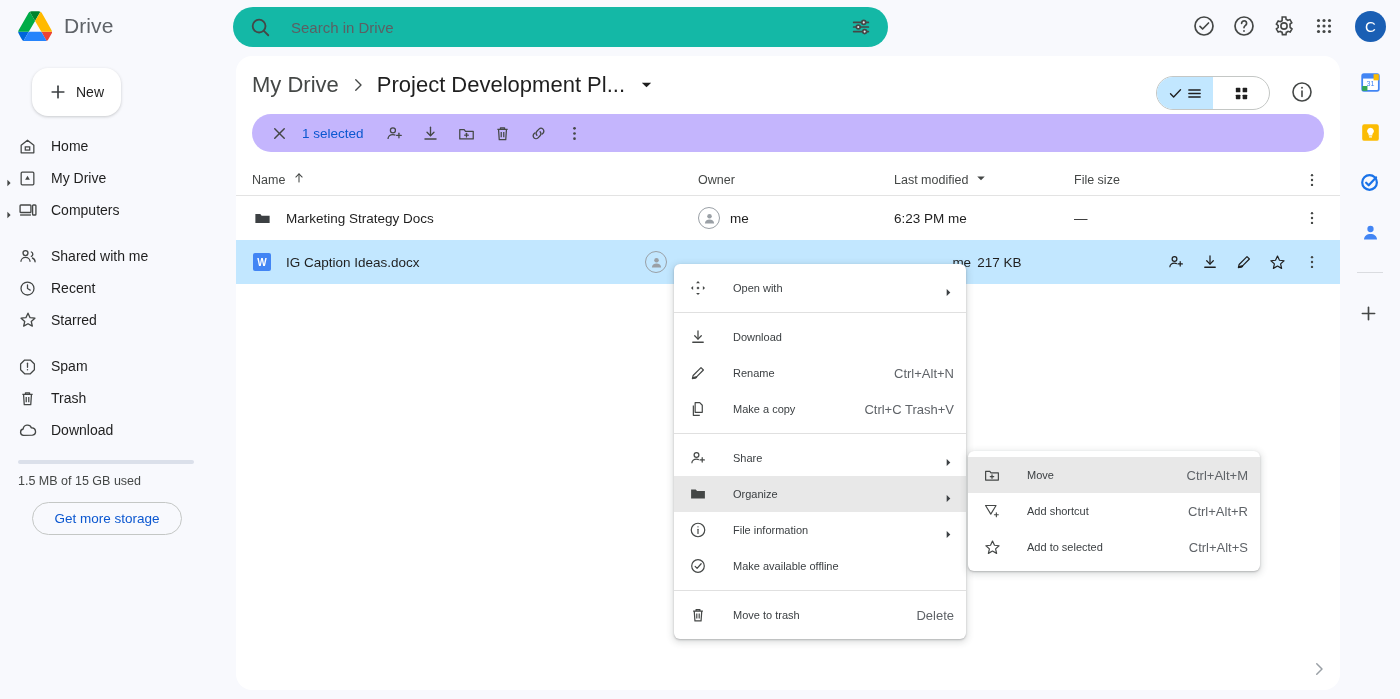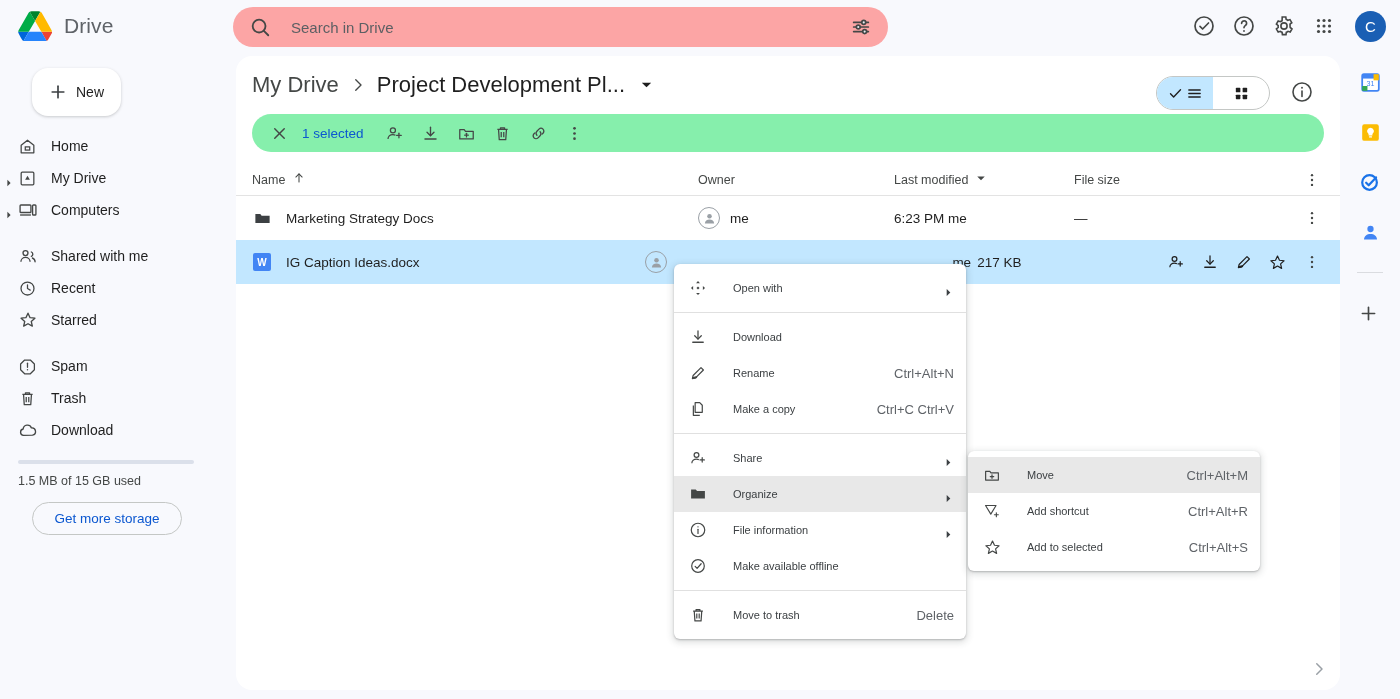--- a/index.html
+++ b/index.html
@@ -12,21 +12,21 @@
   }
   body { position: relative; }
 
   
   .topbar { position:absolute; top:0; left:0; width:1400px; height:52px; display:flex; align-items:center; }
   .brand { display:flex; align-items:center; gap:12px; padding-left:18px; width:212px; }
   .brand-logo { width:34px; height:30px; position:relative; }
   .brand-name { font-size:21px; color:#5f6368; letter-spacing:0.1px; }
 
   .searchwrap { position:absolute; left:233px; top:7px; width:655px; height:40px;
-    background:#fca5a5; border-radius:22px; display:flex; align-items:center; padding:0 16px; }
+    background:#14b8a6; border-radius:22px; display:flex; align-items:center; padding:0 16px; }
   .search-icon { width:22px; height:22px; flex:0 0 22px; color:#444746; }
   .search-input { flex:1; border:0; outline:0; background:transparent; font-size:15px;
     color:#1f1f1f; padding-left:20px; font-family:"Liberation Sans", sans-serif; }
   .search-input::placeholder { color:#5c5f63; }
   .tune-icon { width:22px; height:22px; color:#444746; cursor:pointer; }
 
   .top-actions { position:absolute; right:14px; top:0; height:52px; display:flex; align-items:center; gap:14px; }
   .ticon { width:26px; height:26px; color:#444746; cursor:pointer; display:flex; align-items:center; justify-content:center; }
   .avatar { width:31px; height:31px; border-radius:50%; background:#1a5fb4; color:#fff;
     font-size:15px; display:flex; align-items:center; justify-content:center; cursor:pointer; margin-left:4px; }
@@ -62,21 +62,21 @@
   .crumb-sep { margin:0 10px; color:#444746; display:flex; align-items:center; }
   .crumb-caret { margin-left:14px; width:16px; height:16px; color:#1f1f1f; cursor:pointer; }
 
   .viewtoggle { position:absolute; right:70px; top:20px; display:flex; height:34px;
     border:1px solid #c4c7c5; border-radius:18px; overflow:hidden; }
   .vt-seg { width:56px; display:flex; align-items:center; justify-content:center; gap:3px; cursor:pointer; }
   .vt-seg.active { background:#c2e7ff; }
   .vt-seg svg { color:#1f1f1f; }
   .info-btn { position:absolute; right:24px; top:24px; width:26px; height:26px; color:#444746; cursor:pointer; }
 
-  .seltoolbar { margin:0 16px; height:38px; background:#86efac; border-radius:19px;
+  .seltoolbar { margin:0 16px; height:38px; background:#c4b5fd; border-radius:19px;
     display:flex; align-items:center; padding:0 10px; gap:2px; }
   .stb-icon { width:34px; height:34px; border-radius:50%; display:flex; align-items:center;
     justify-content:center; color:#444746; cursor:pointer; }
   .sel-count { font-size:13.5px; color:#0b57d0; margin:0 12px 0 4px; }
 
   
   .tbl { margin-top:12px; }
   .thead { display:flex; align-items:center; height:32px; padding:0 16px 0 16px;
     border-bottom:1px solid #e3e3e3; }
   .th { font-size:12.5px; color:#444746; display:flex; align-items:center; gap:7px; }
@@ -627,21 +627,21 @@
   </div>
 
   <div class="ctxitem">
     <span class="ctx-ic">
       <svg viewBox="0 0 24 24" width="18" height="18" fill="none" stroke="currentColor" stroke-width="1.6" stroke-linejoin="round">
         <path d="M8.2 3.6h6.1l3.4 3.4v9.4H8.2z"></path>
           <path d="M5.8 7.2v13.2h8.6"></path>
       </svg>
     </span>
     <span class="ctx-lbl">Make a copy</span>
-    <span class="ctx-sc">Ctrl+C Ctrl+V</span>
+    <span class="ctx-sc">Ctrl+C Trash+V</span>
   </div>
   <div class="ctx-div"></div>
 
   <div class="ctxitem">
     <span class="ctx-ic">
       <svg viewBox="0 0 24 24" width="18" height="18" fill="none" stroke="currentColor" stroke-width="1.6">
         <circle cx="10" cy="8" r="3.2"></circle>
           <path d="M3.8 19c0-3.4 2.8-5.6 6.2-5.6 1.2 0 2.3.3 3.2.8"></path>
         <line x1="17.6" y1="11.6" x2="17.6" y2="17.4" stroke-linecap="round"></line>
           <line x1="14.7" y1="14.5" x2="20.5" y2="14.5" stroke-linecap="round"></line>

